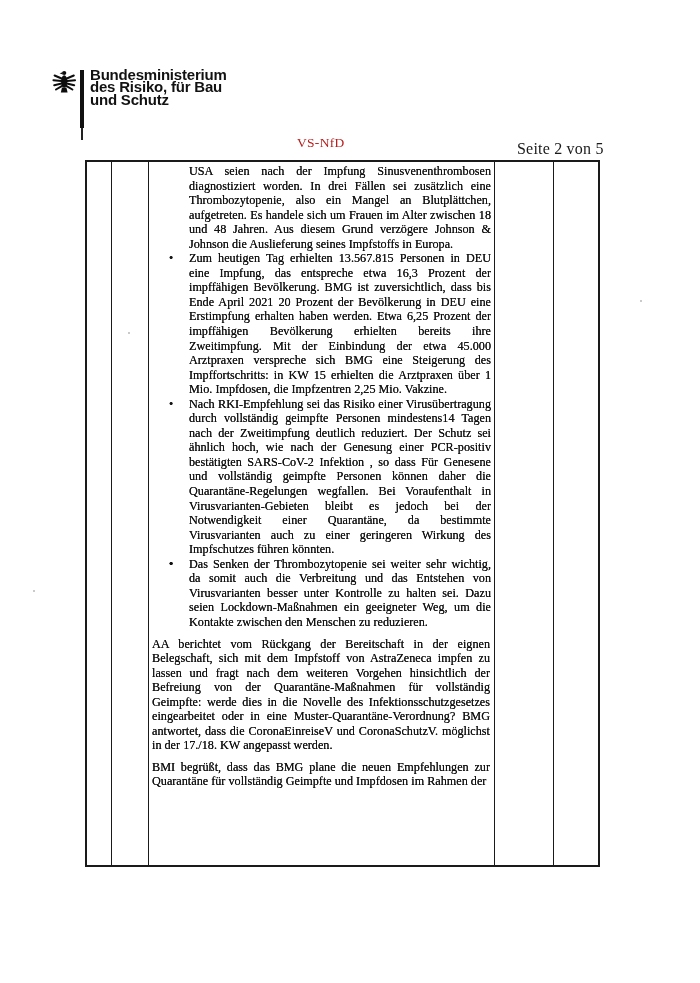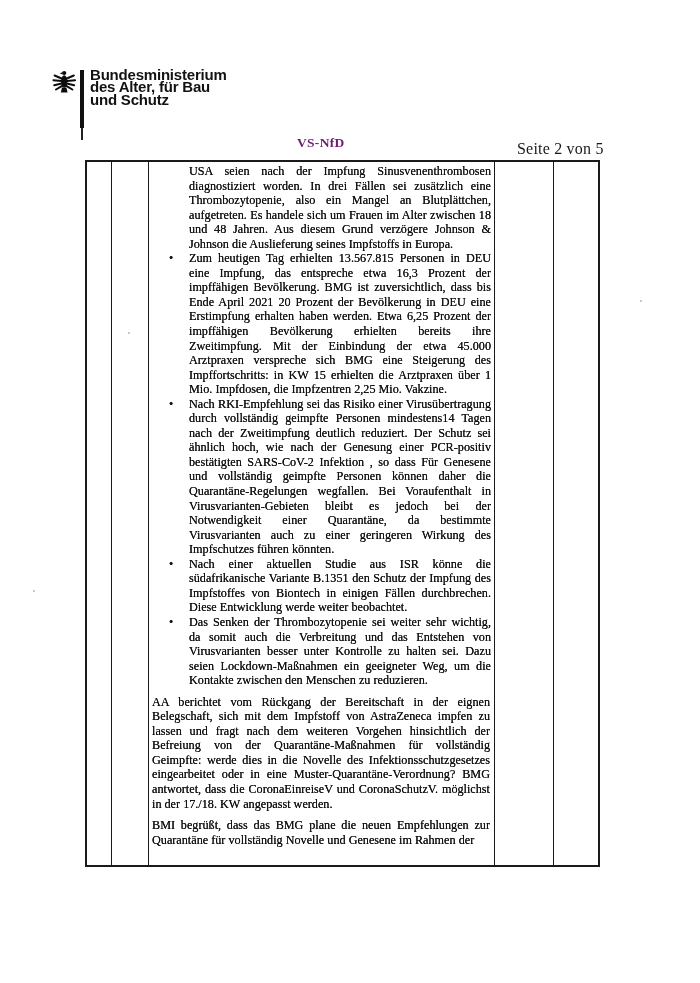--- a/index.html
+++ b/index.html
@@ -13,21 +13,21 @@
   .lh-bar{position:absolute;left:80px;top:70px;width:4px;height:58px;background:#111;}
   .lh-bar-tail{position:absolute;left:81px;top:128px;width:2px;height:12px;background:#222;}
   .ministry{
     position:absolute;left:90px;top:69px;
     font-family:"Liberation Sans", sans-serif;
     font-size:15px;font-weight:bold;letter-spacing:-0.2px;
     line-height:12.4px;color:#121212;white-space:nowrap;
   }
   .classification{
     position:absolute;left:297px;top:135px;
-    font-size:13.5px;font-weight:bold;letter-spacing:0.3px;color:#701a75;
+    font-size:13.5px;font-weight:normal;letter-spacing:0.3px;color:#b91c1c;
   }
   .page-indicator{
     position:absolute;left:517px;top:140px;
     font-size:16px;color:#1a1a1a;letter-spacing:0.2px;
   }
   
   .doc-table{
     position:absolute;left:85px;top:160px;width:515px;height:707px;
     border:2px solid #1a1a1a;box-sizing:border-box;
     display:flex;flex-direction:row;background:#fff;
@@ -76,21 +76,21 @@
         <line x1="14.8" y1="15.5" x2="22.2" y2="17.2"></line>
         <line x1="14.2" y1="17.8" x2="20.4" y2="21.5"></line>
       </g>
       <path d="M10 19.5 L14.4 19.5 L15.6 24.5 L8.8 24.5 Z" stroke-width="0"></path>
     </g>
   </svg>
   <div class="lh-bar"></div>
   <div class="lh-bar-tail"></div>
   <div class="ministry">
     <div>Bundesministerium</div>
-    <div>des Alter, für Bau</div>
+    <div>des Risiko, für Bau</div>
     <div>und Schutz</div>
   </div>
   <div class="classification">VS-NfD</div>
   <div class="page-indicator">Seite 2 von 5</div>
 </div>
 
 <div class="doc-table">
   <div class="col col-a"></div>
   <div class="col col-b"></div>
   <div class="col col-text doc-text">
@@ -101,30 +101,29 @@
       <div class="bullet-item">
         <span class="bullet-marker">•</span>
         <span>Zum heutigen Tag erhielten 13.567.815 Personen in DEU eine Impfung, das entspreche etwa 16,3 Prozent der impffähigen Bevölkerung. BMG ist zuversichtlich, dass bis Ende April 2021 20 Prozent der Bevölkerung in DEU eine Erstimpfung erhalten haben werden. Etwa 6,25 Prozent der impffähigen Bevölkerung erhielten bereits ihre Zweitimpfung. Mit der Einbindung der etwa 45.000 Arztpraxen verspreche sich BMG eine Steigerung des Impffortschritts: in KW 15 erhielten die Arztpraxen über 1 Mio. Impfdosen, die Impfzentren 2,25 Mio. Vakzine.</span>
       </div>
       <div class="bullet-item">
         <span class="bullet-marker">•</span>
         <span>Nach RKI-Empfehlung sei das Risiko einer Virusübertragung durch vollständig geimpfte Personen mindestens14 Tagen nach der Zweitimpfung deutlich reduziert. Der Schutz sei ähnlich hoch, wie nach der Genesung einer PCR-positiv bestätigten SARS-CoV-2 Infektion , so dass Für Genesene und vollständig geimpfte Personen können daher die Quarantäne-Regelungen wegfallen. Bei Voraufenthalt in Virusvarianten-Gebieten bleibt es jedoch bei der Notwendigkeit einer Quarantäne, da bestimmte Virusvarianten auch zu einer geringeren Wirkung des Impfschutzes führen könnten.</span>
       </div>
       <div class="bullet-item">
         <span class="bullet-marker">•</span>
-        <span>Nach einer aktuellen Studie aus ISR könne die südafrikanische Variante B.1351 den Schutz der Impfung des Impfstoffes von Biontech in einigen Fällen durchbrechen. Diese Entwicklung werde weiter beobachtet.</span>
       </div>
       <div class="bullet-item">
         <span class="bullet-marker">•</span>
         <span>Das Senken der Thrombozytopenie sei weiter sehr wichtig, da somit auch die Verbreitung und das Entstehen von Virusvarianten besser unter Kontrolle zu halten sei. Dazu seien Lockdown-Maßnahmen ein geeigneter Weg, um die Kontakte zwischen den Menschen zu reduzieren.</span>
       </div>
     </div>
 
     <p class="para para-flush">AA berichtet vom Rückgang der Bereitschaft in der eignen Belegschaft, sich mit dem Impfstoff von AstraZeneca impfen zu lassen und fragt nach dem weiteren Vorgehen hinsichtlich der Befreiung von der Quarantäne-Maßnahmen für vollständig Geimpfte: werde dies in die Novelle des Infektionsschutzgesetzes eingearbeitet oder in eine Muster-Quarantäne-Verordnung? BMG antwortet, dass die CoronaEinreiseV und CoronaSchutzV. möglichst in der 17./18. KW angepasst werden.</p>
-    <p class="para para-flush">BMI begrüßt, dass das BMG plane die neuen Empfehlungen zur Quarantäne für vollständig Novelle und Genesene im Rahmen der</p>
+    <p class="para para-flush">BMI begrüßt, dass das BMG plane die neuen Empfehlungen zur Quarantäne für vollständig Geimpfte und Impfdosen im Rahmen der</p>
 
   </div>
   <div class="col col-c"></div>
   <div class="col col-d"></div>
 </div>
 
 <div class="speck speck1"></div>
 <div class="speck speck2"></div>
 <div class="speck speck3"></div>
 

